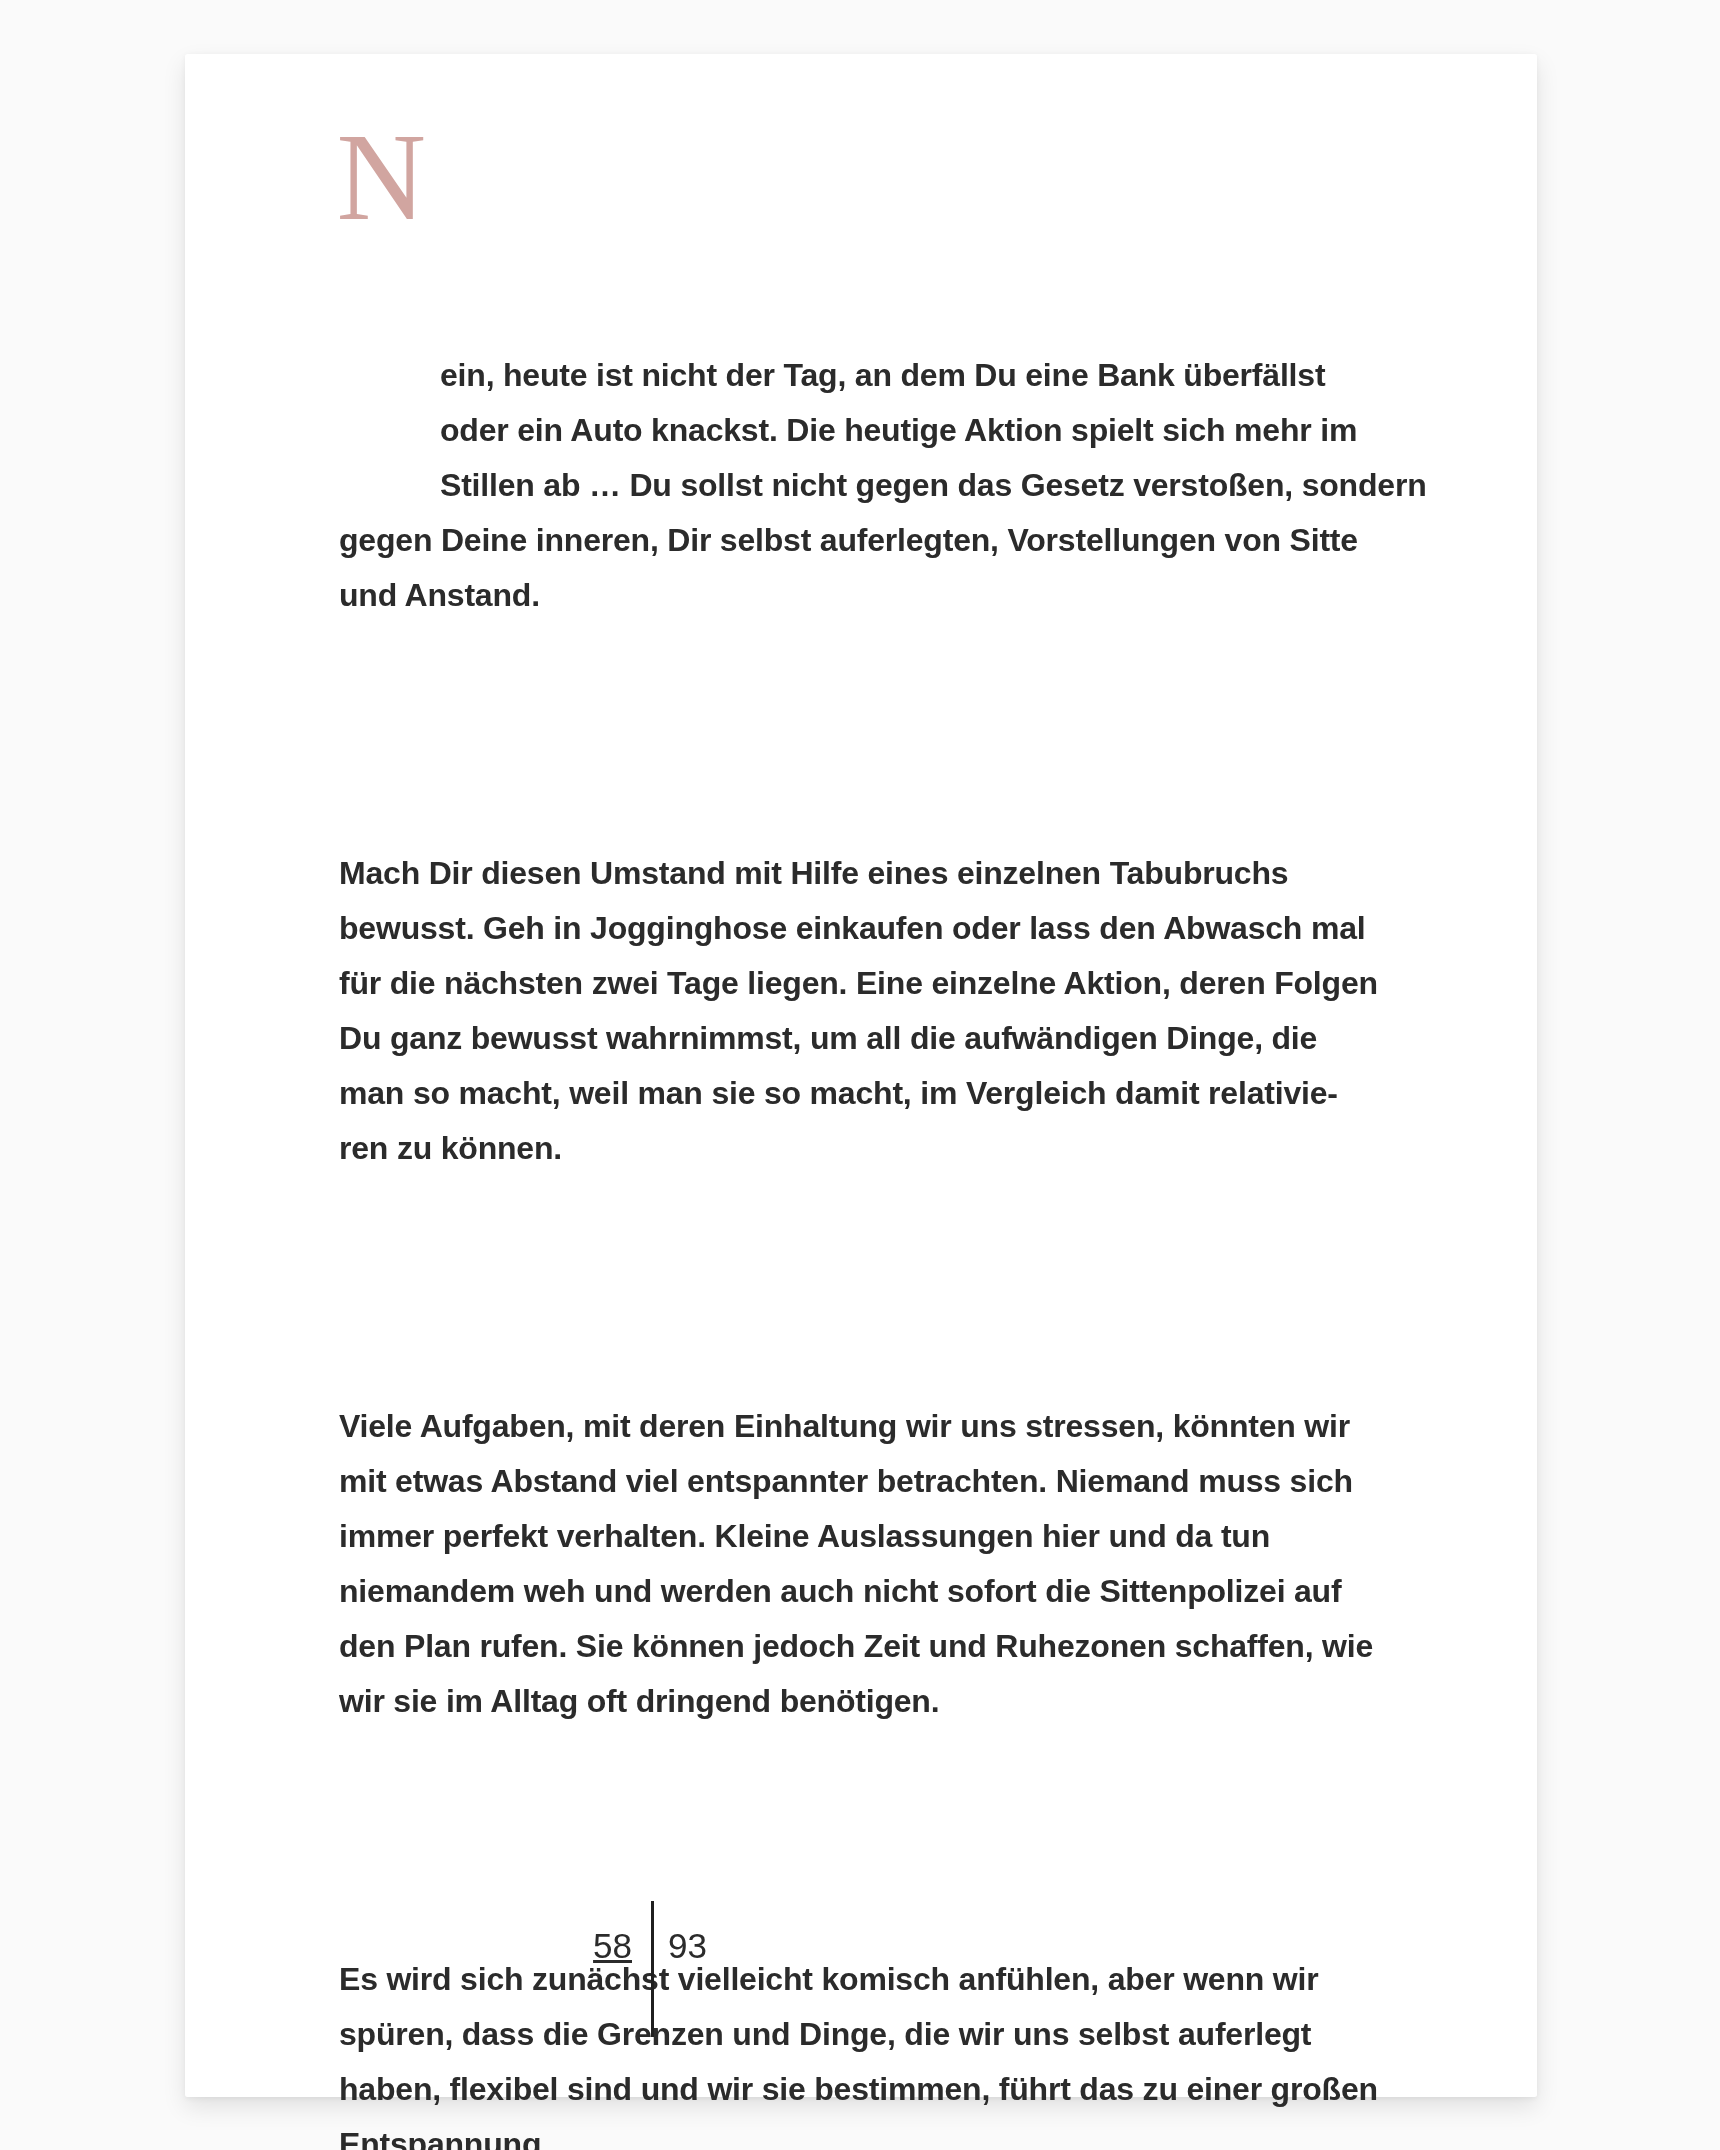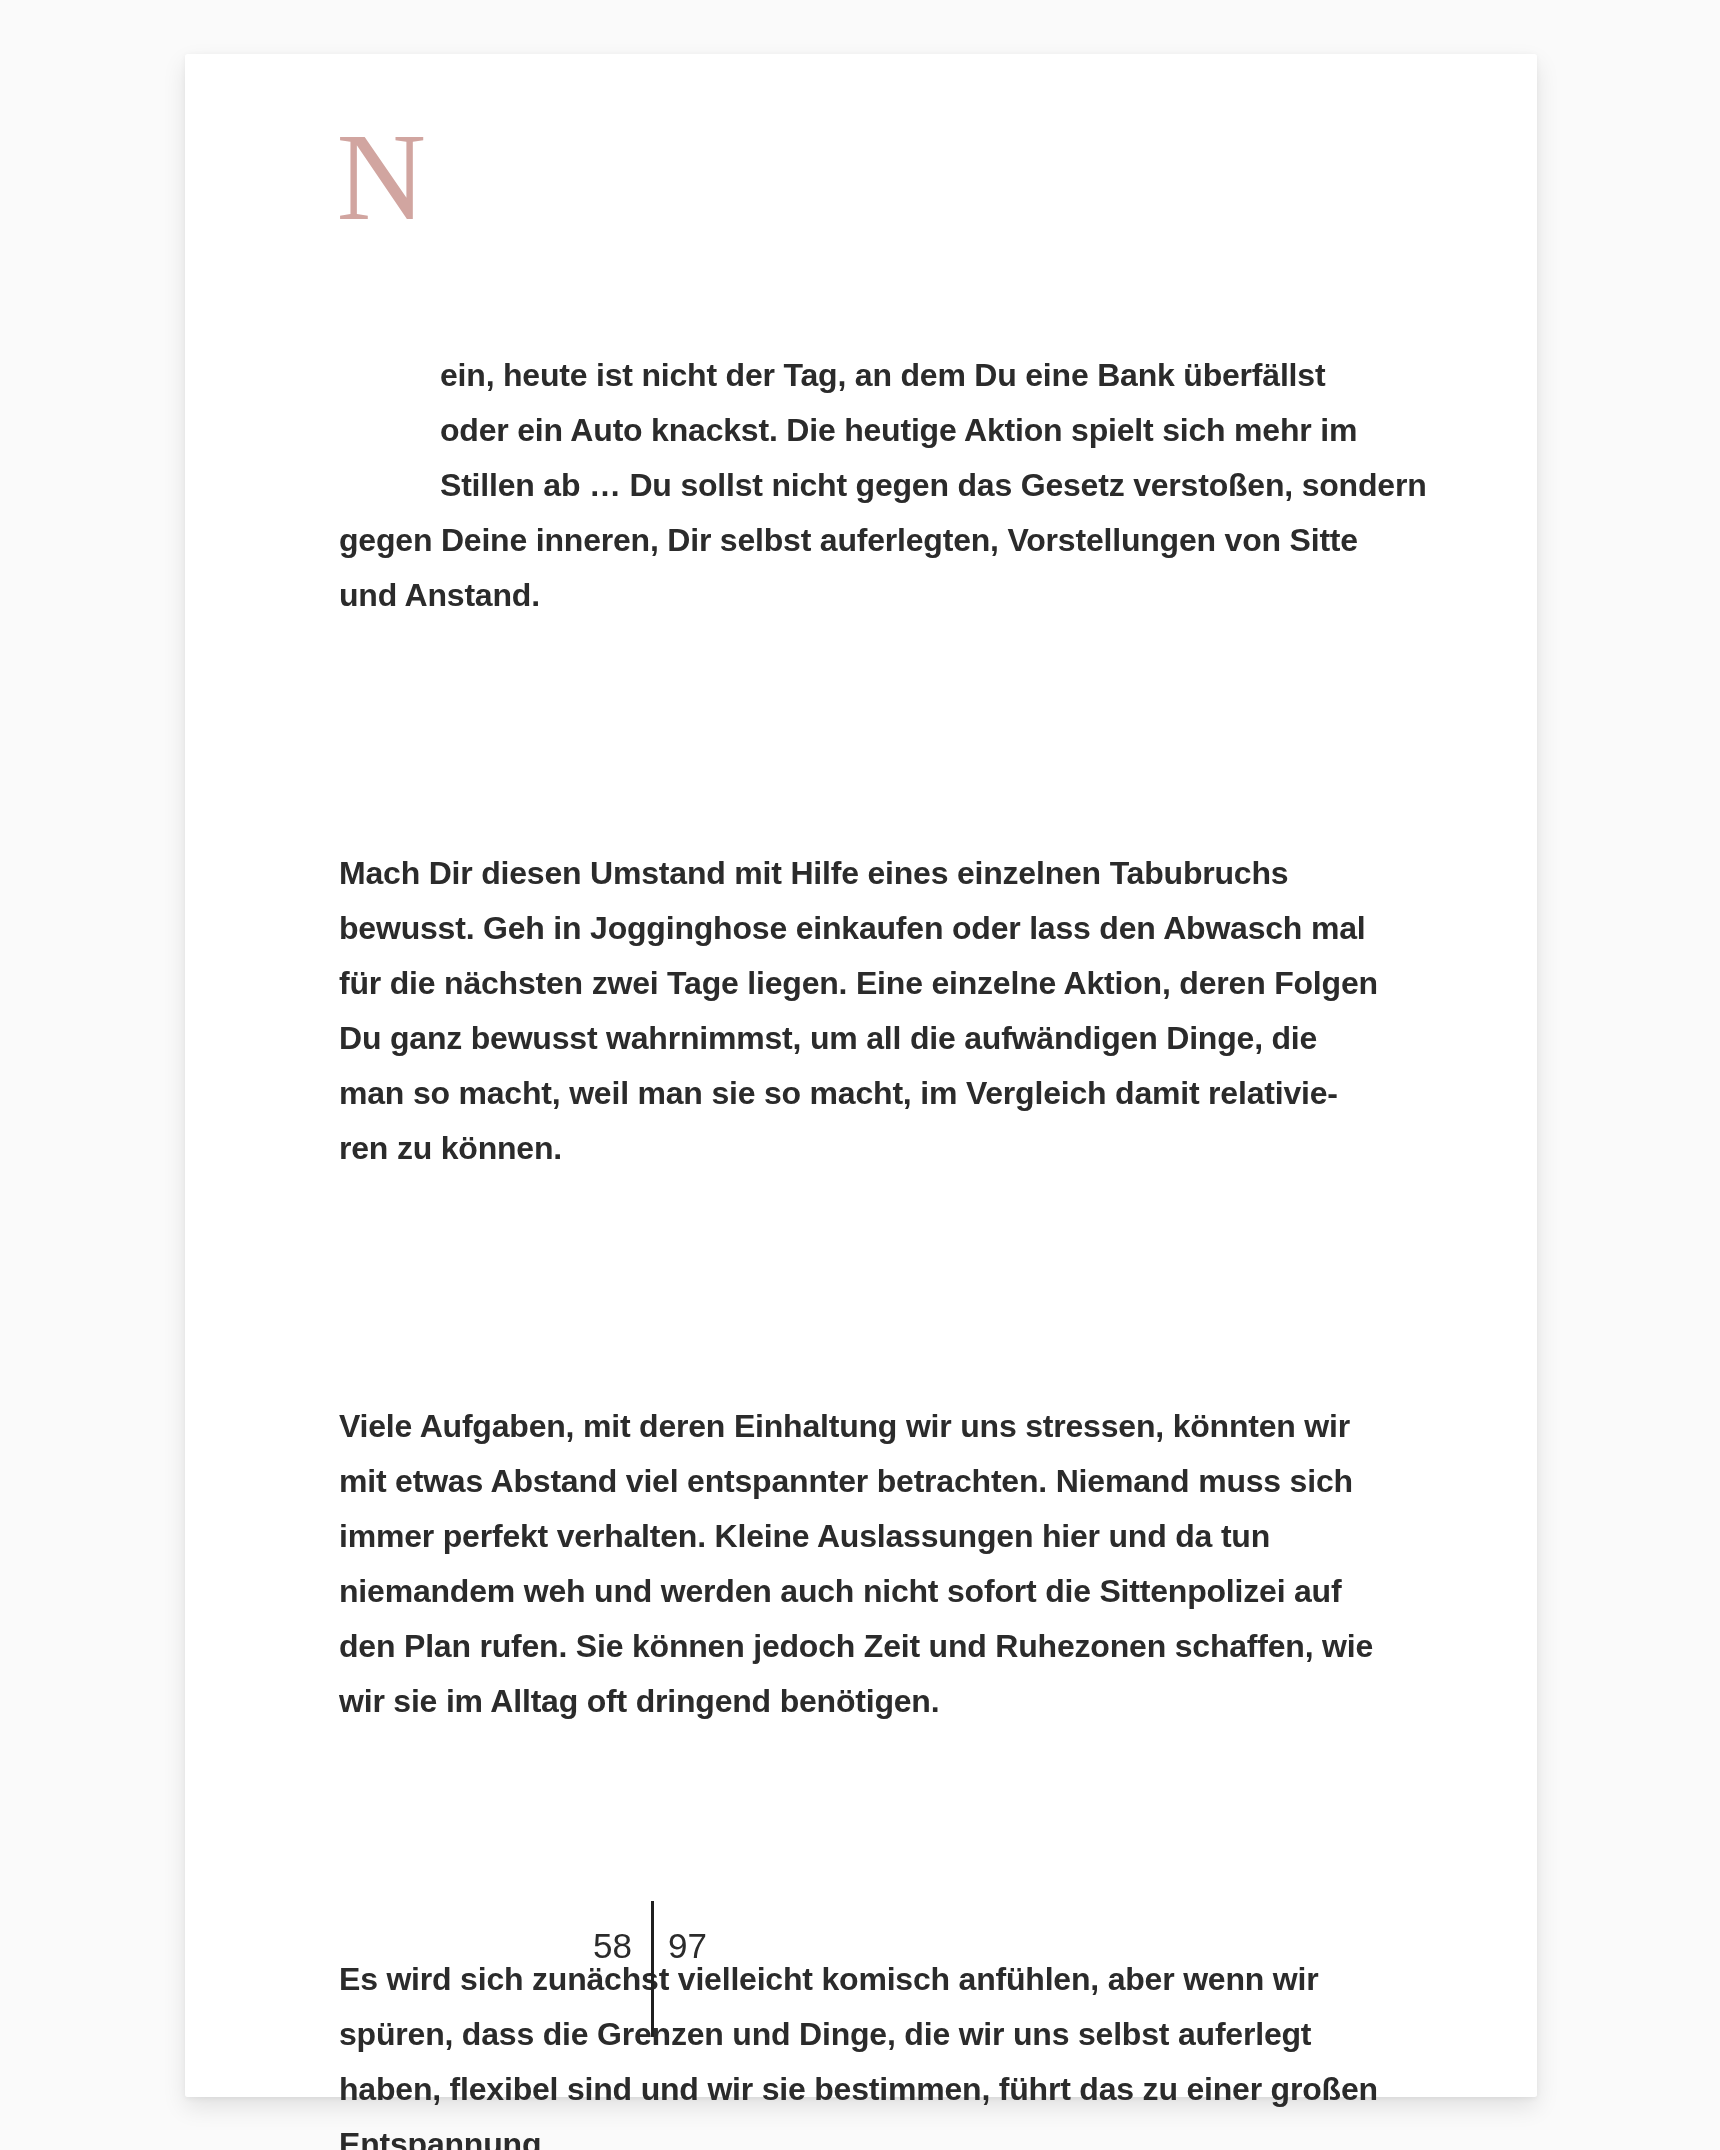--- a/index.html
+++ b/index.html
@@ -58,20 +58,21 @@
     top: 1874px;
     font-size: 35px;
     line-height: 1;
     letter-spacing: 0;
     color: #2b2b2b;
   }
   .pagenum-left {
     left: 359px;
     width: 88px;
     text-align: right;
+    text-decoration: underline;
   }
   .pagenum-right {
     left: 483px;
   }
   .pagenum-divider {
     position: absolute;
     left: 466px;
     top: 1847px;
     width: 2.5px;
     height: 136px;
@@ -112,17 +113,17 @@
 haben, flexibel sind und wir sie bestimmen, führt das zu einer großen
 Entspannung.</span></div>
 
       
     </div>
 
     <div class="pagenum pagenum-left">58</div>
 
     <div class="pagenum-divider"></div>
 
-    <div class="pagenum pagenum-right">97</div>
+    <div class="pagenum pagenum-right">93</div>
 
   </div>
 </div>
 
 
 </body></html>

